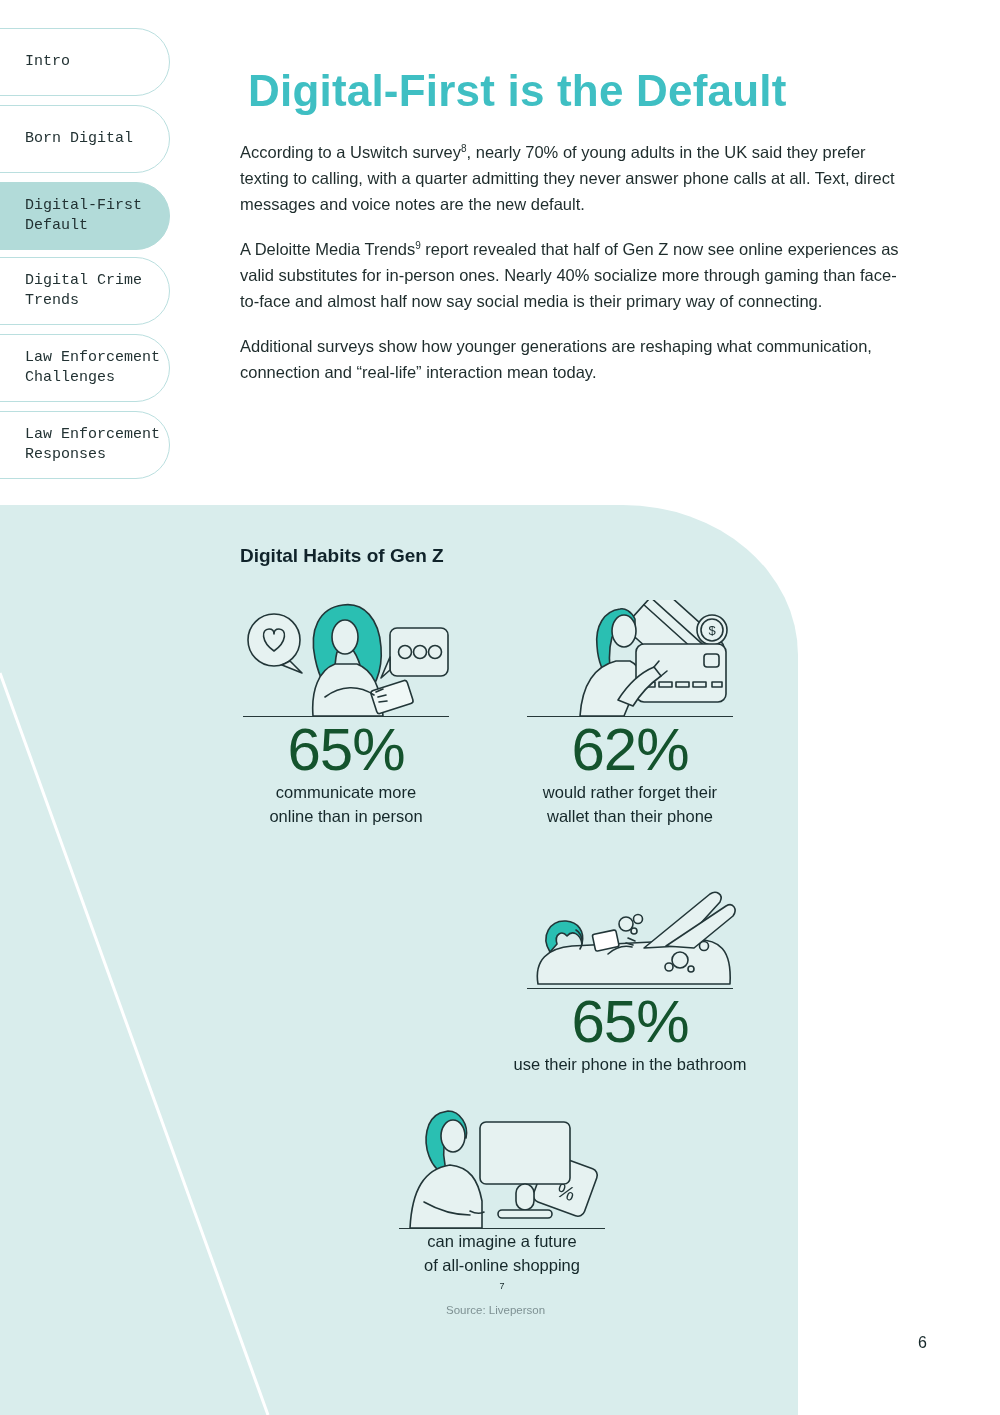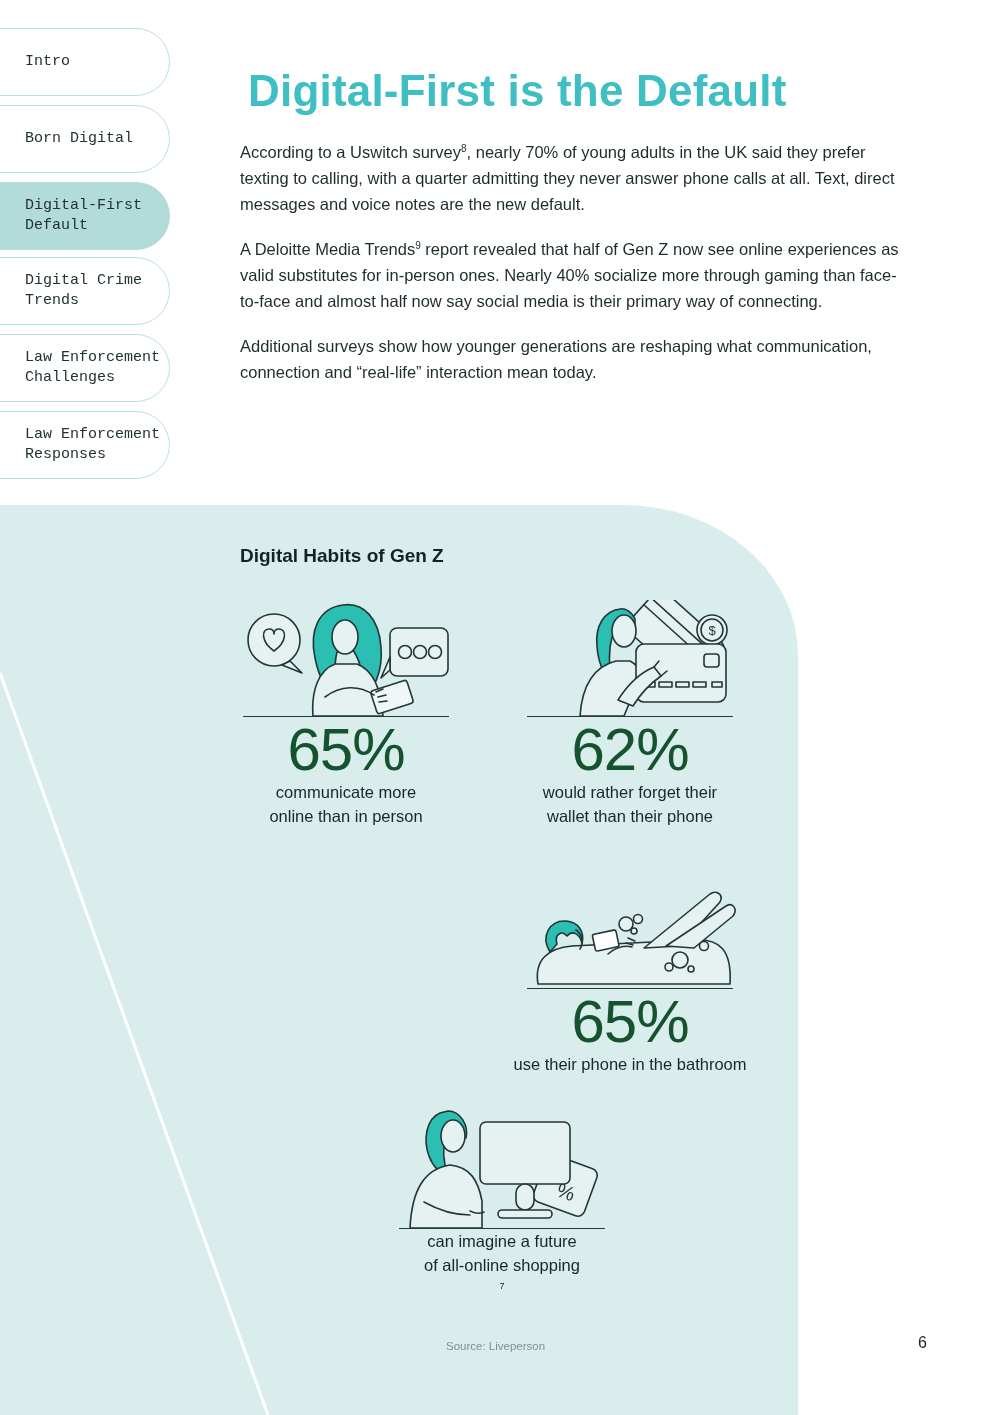--- a/index.html
+++ b/index.html
@@ -44,21 +44,21 @@
   .stat-caption { font-size: 16.5px; line-height: 24px; color: #15282a; text-align: center; }
   .stat-caption span { display: block; }
   .stat-caption sup { font-size: 9px; line-height: 0; }
   
   .stat-1 { left: 181px; top: 95px;  } .stat-1 .stat-illus { height: 116px; }
   .stat-2 { left: 465px; top: 95px;  } .stat-2 .stat-illus { height: 116px; }
   .stat-3 { left: 182px; top: 367px; } .stat-3 .stat-illus { height: 116px; }
   .stat-4 { left: 465px; top: 367px; } .stat-4 .stat-illus { height: 116px; }
   .stat-5 { left: 337px; top: 601px; } .stat-5 .stat-illus { height: 122px; }
   
-  .source-note { position: absolute; left: 446px; top: 1340px; font-size: 11.5px; color: #7e9193; }
+  .source-note { position: absolute; left: 446px; top: 1304px; font-size: 11.5px; color: #7e9193; }
   .page-number { position: absolute; left: 918px; top: 1334px; font-size: 16px; color: #16282a; }
   svg { display: block; }
 </style>
 </head>
 <body>
 
 <div class="page">
 
   <nav>
     <div class="sidebar-pill" style="top:28px">

